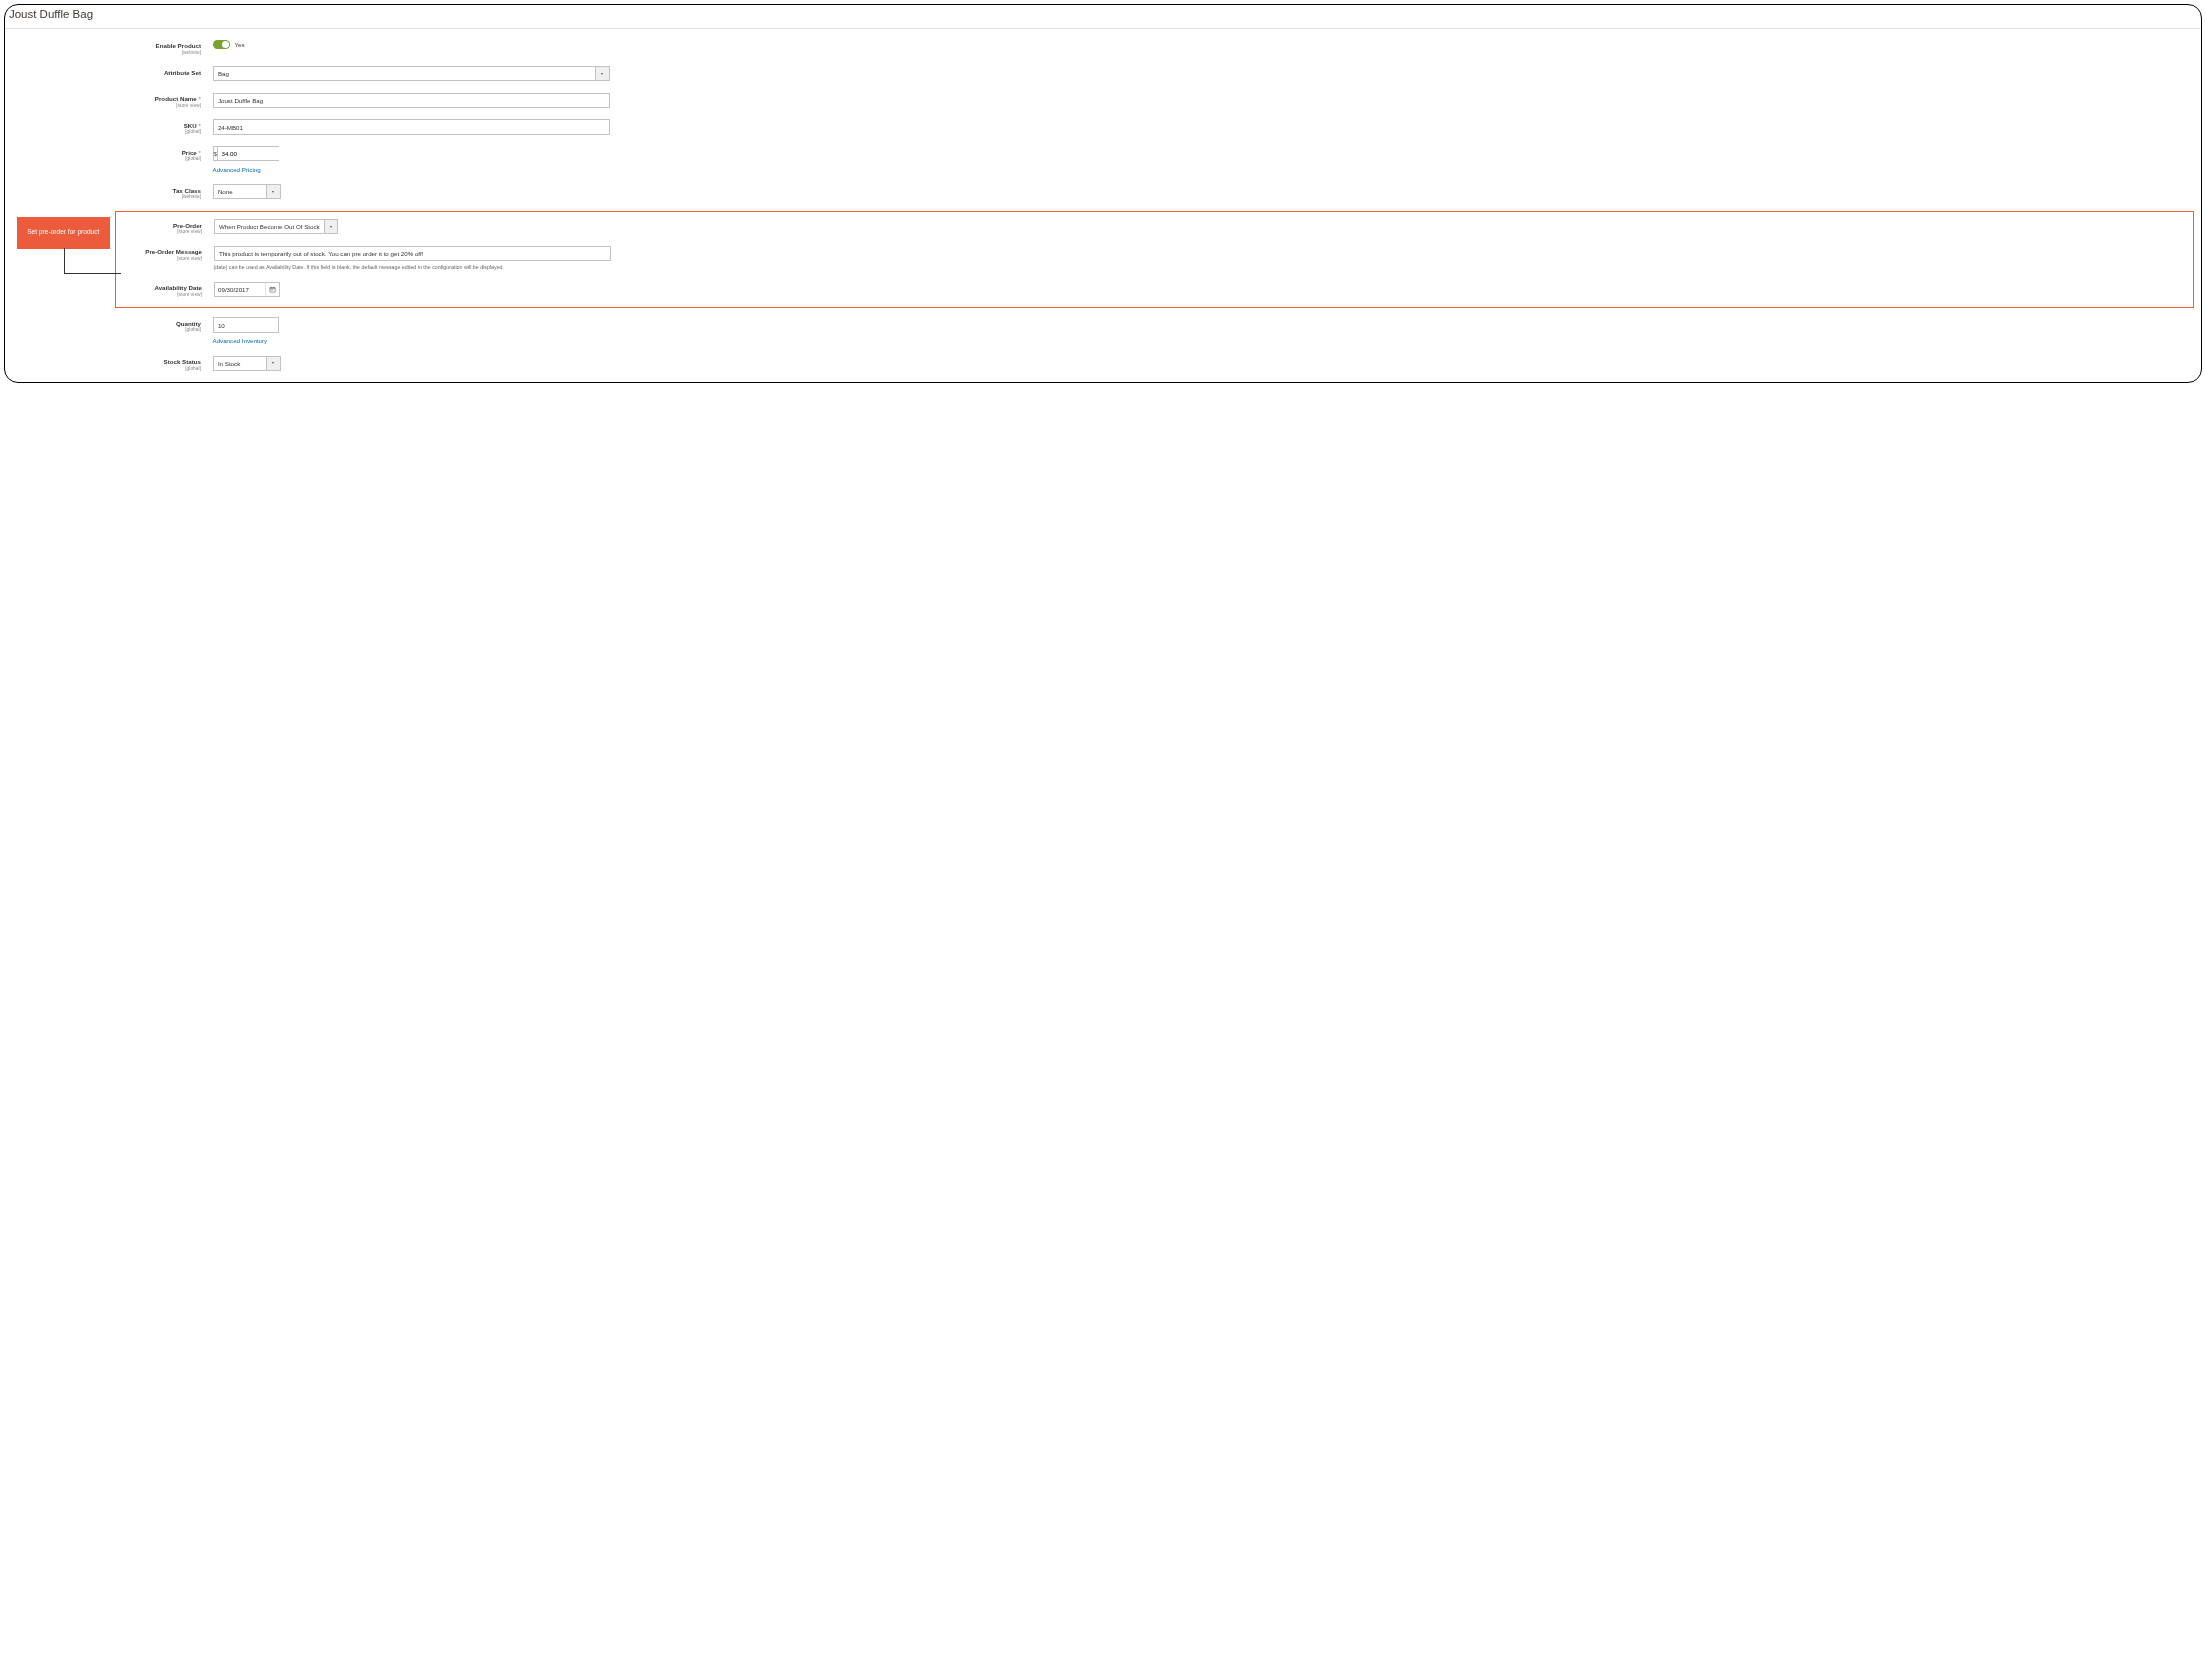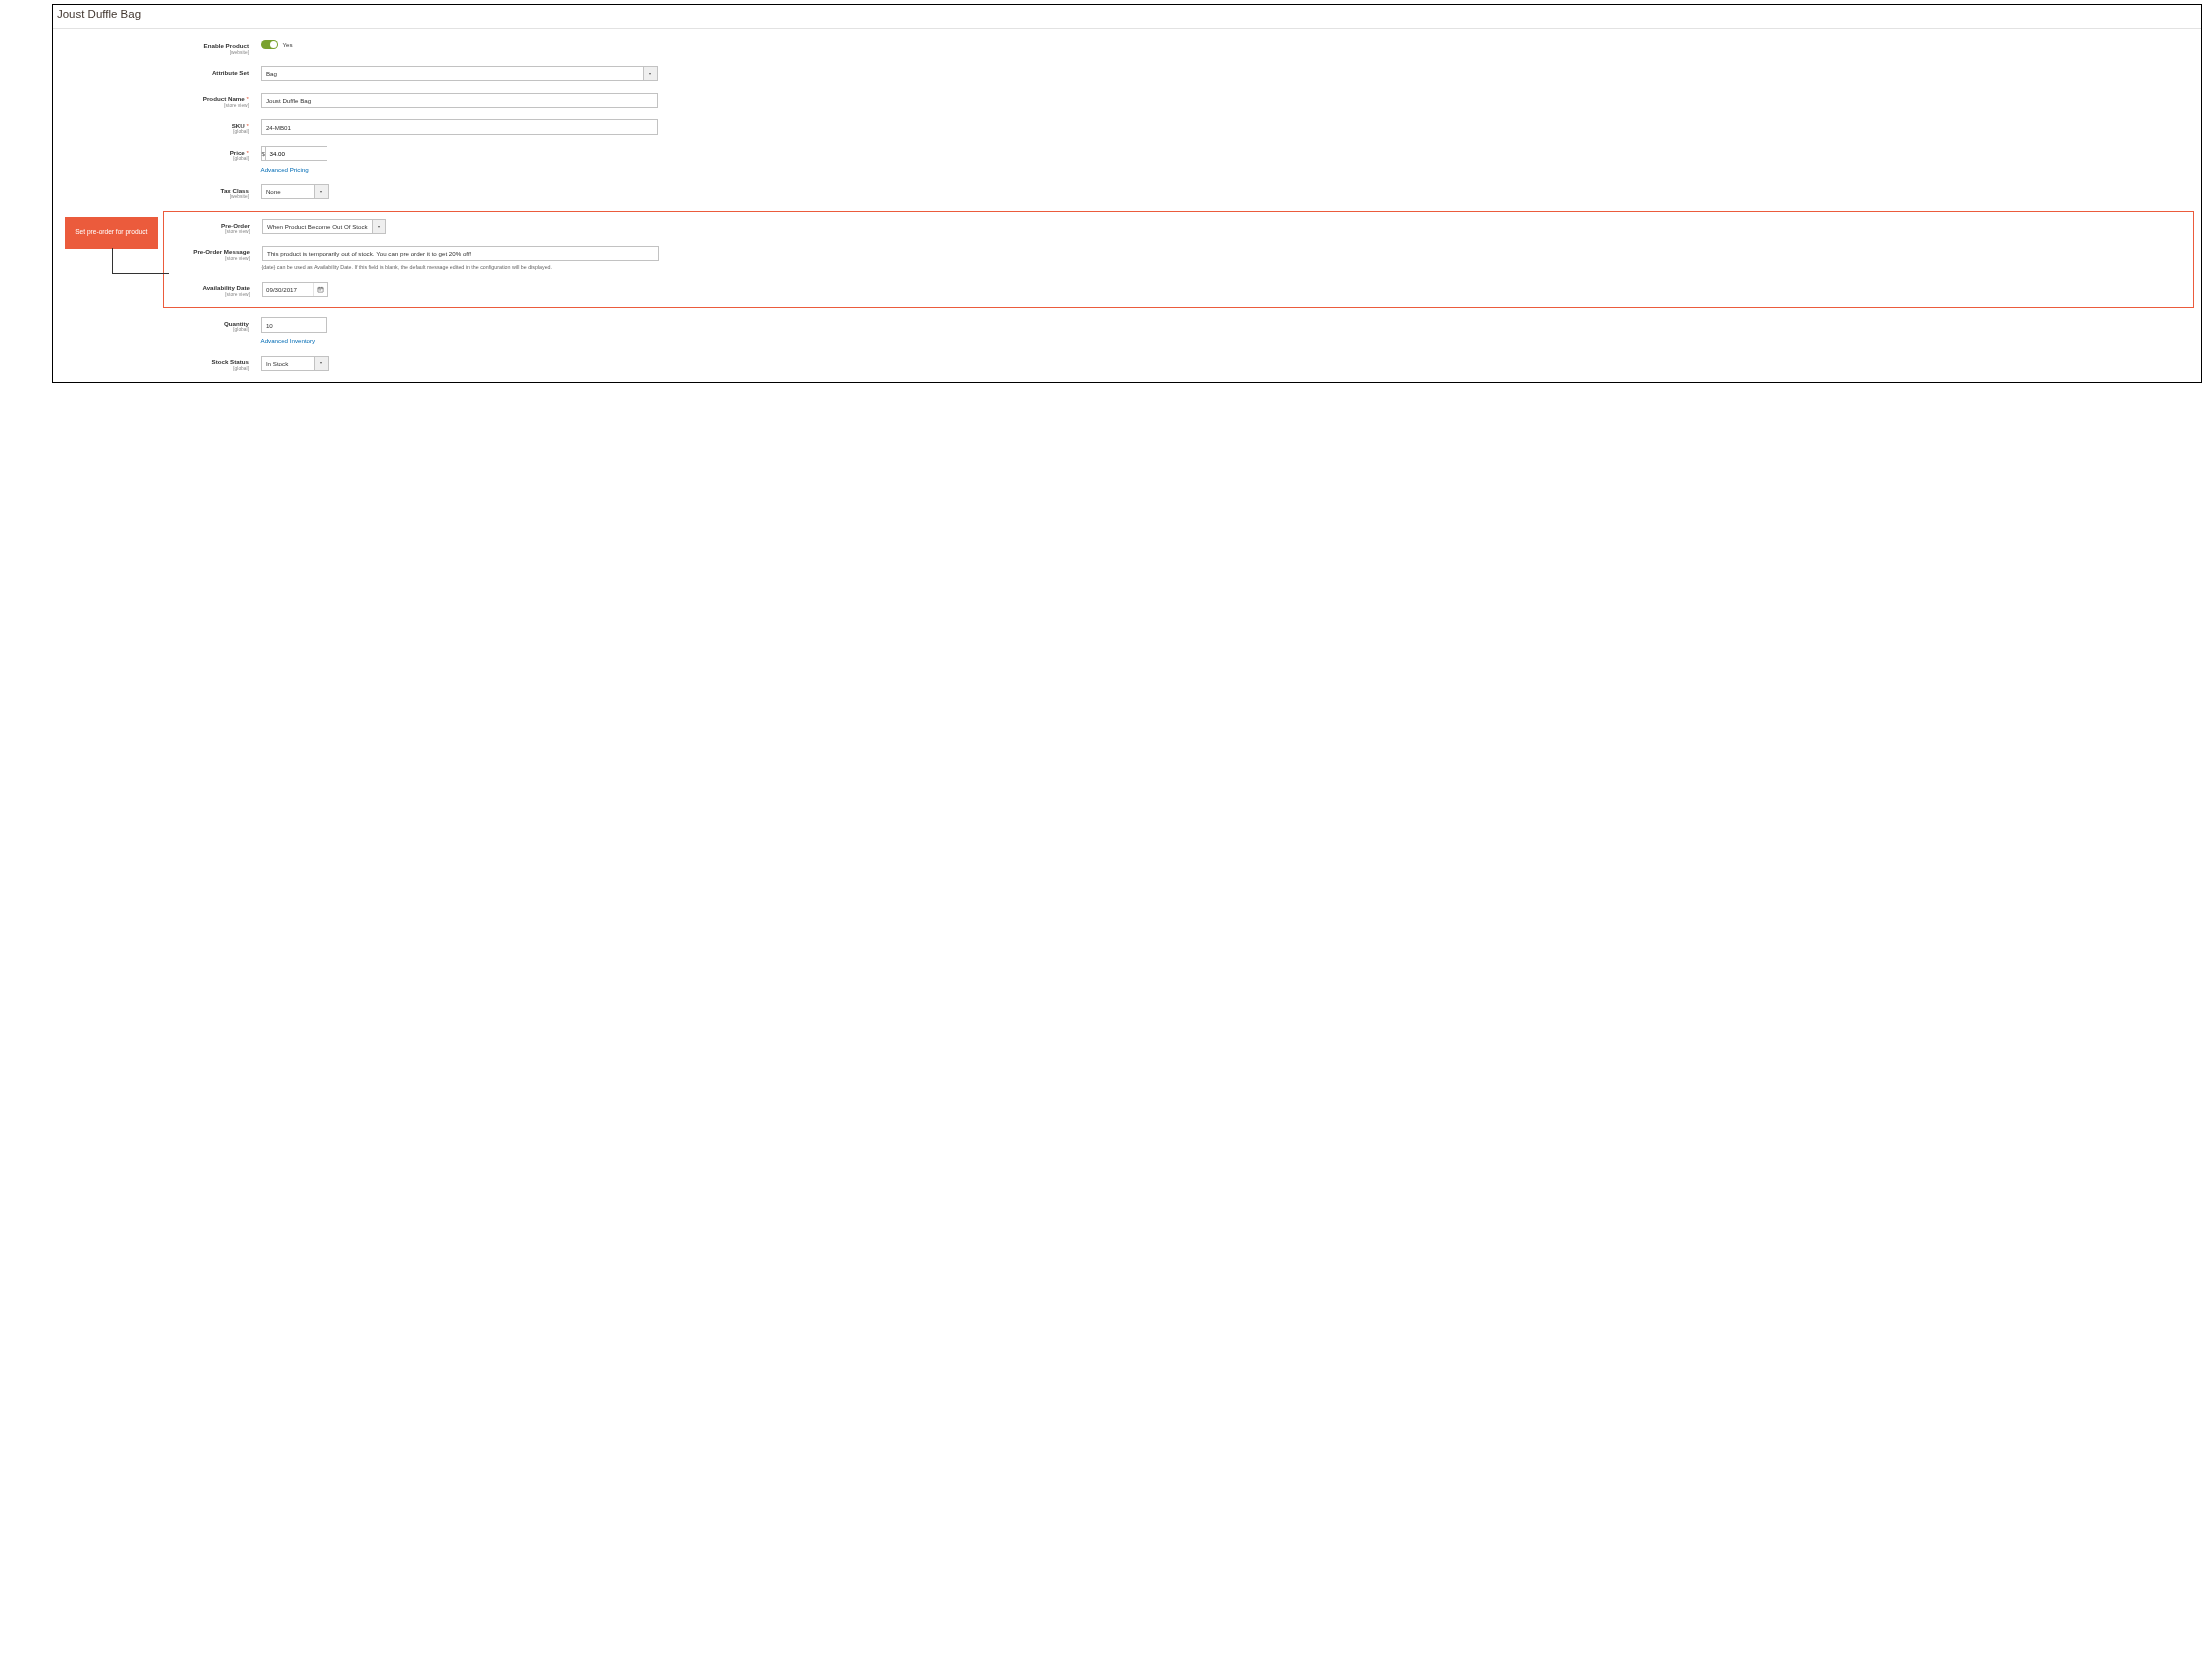--- a/index.html
+++ b/index.html
@@ -5,26 +5,25 @@
   * { box-sizing: border-box; margin: 0; padding: 0; }
   body {
     font-family: 'Segoe UI', Arial, Helvetica, sans-serif;
     background: #fff;
     color: #333;
     font-size: 6.2px;
     padding: 3.5px;
   }
   .frame {
     border: 0.9px solid #000;
-    border-radius: 0;
+    border-radius: 14px;
     overflow: hidden;
     position: relative;
     min-height: 379px;
     background: #fff;
-    margin-left: 48px;
   }
   .page-title {
     font-size: 11.5px;
     font-weight: 400;
     color: #41362f;
     padding: 3.5px 4.4px 8px 4.4px;
     border-bottom: 0.4px solid #e2e2e2;
   }
   .form-area {
     padding: 10.6px 8.8px 8.8px 115px;

